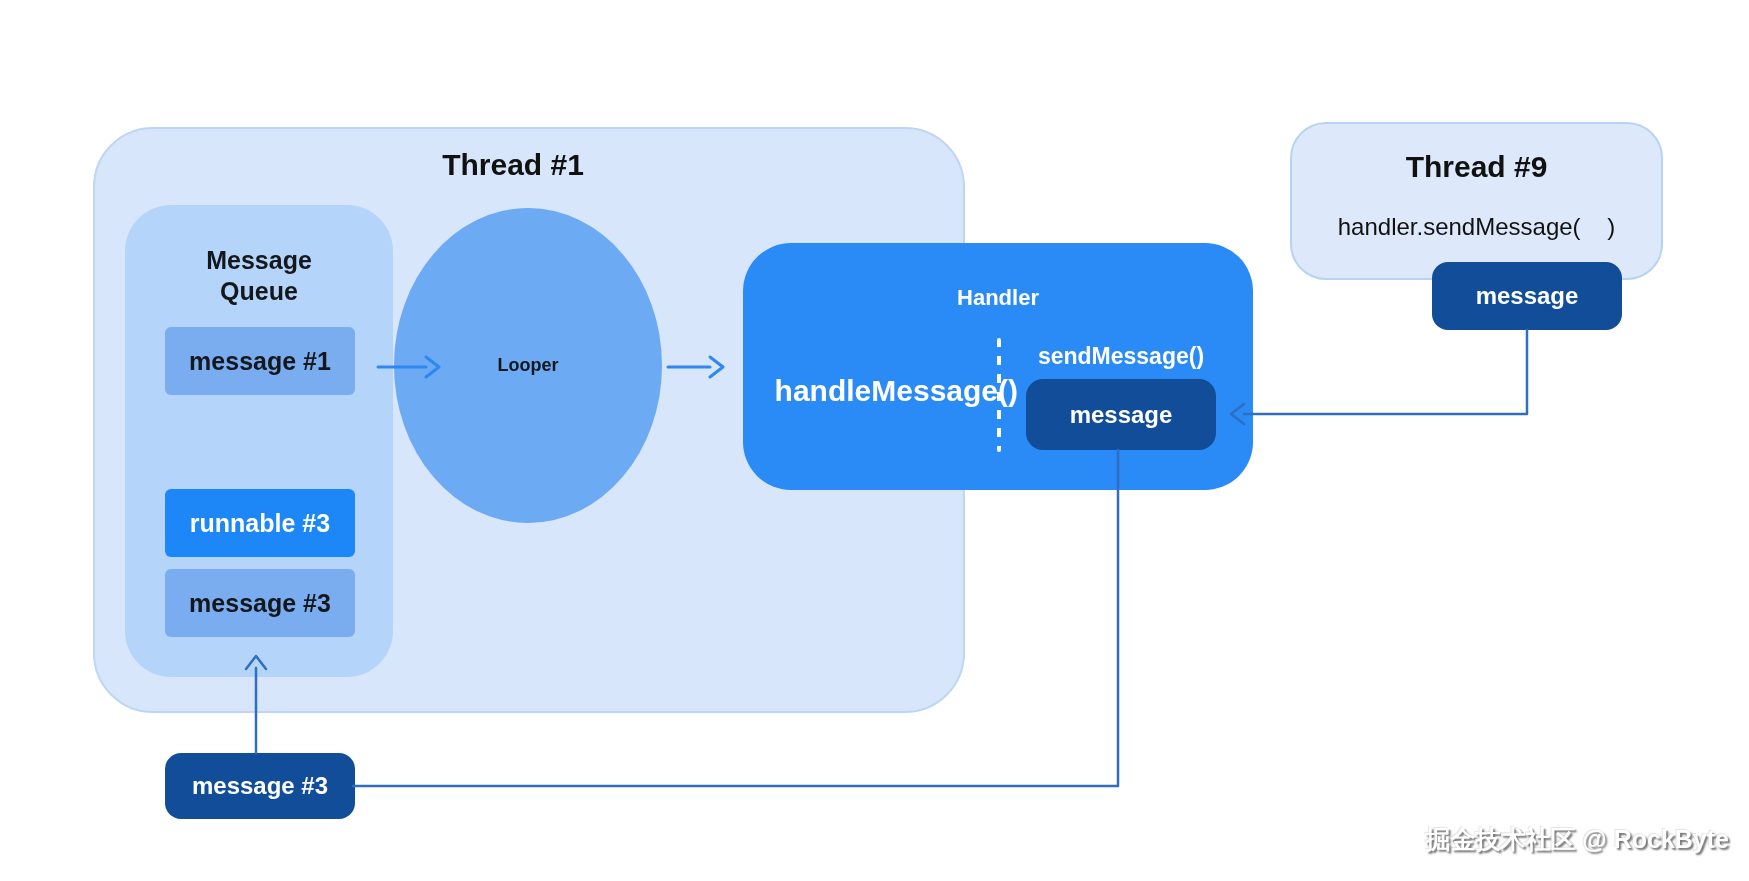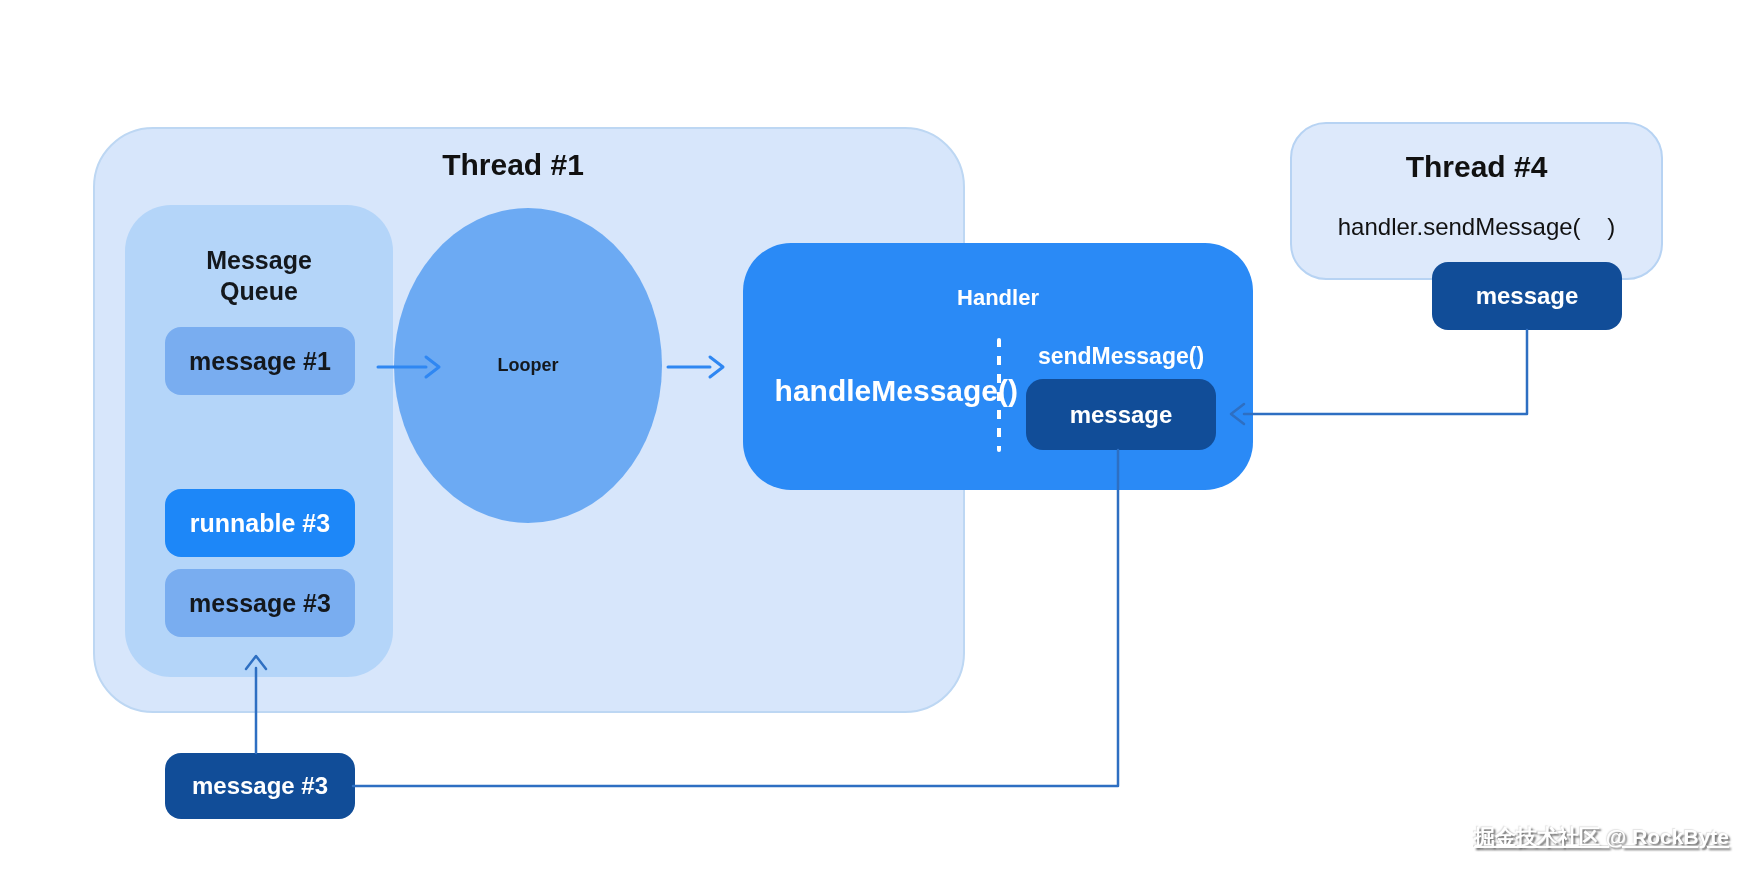--- a/index.html
+++ b/index.html
@@ -24,21 +24,21 @@
 
   .abs{position:absolute;}
 
   .thread1{left:93px;top:127px;width:872px;height:586px;background:var(--thread-fill);
     border:2px solid var(--thread-border);border-radius:60px;}
   .thread1-title{left:277px;top:148px;width:472px;text-align:center;font-size:30px;font-weight:bold;color:#111;}
 
   .mq{left:125px;top:205px;width:268px;height:472px;background:var(--mq-fill);border-radius:46px;}
   .mq-title{left:125px;top:245px;width:268px;text-align:center;font-size:25px;line-height:31px;font-weight:bold;color:var(--text-dark);white-space:pre-line;}
 
-  .q-item{left:165px;width:190px;height:68px;border-radius:16px;background:var(--item-fill);
+  .q-item{left:165px;width:190px;height:68px;border-radius:6px;background:var(--item-fill);
     display:flex;align-items:center;justify-content:center;font-size:25px;font-weight:bold;color:var(--text-dark);}
   .q-item.i0{top:327px;}
   .q-item.i1{top:410px;}
   .q-item.i2{top:489px;background:var(--highlight-fill);color:var(--text-light);}
   .q-item.i3{top:569px;}
 
   .looper{left:394px;top:208px;width:268px;height:315px;background:var(--looper-fill);border-radius:50%;
     display:flex;align-items:center;justify-content:center;font-size:18px;font-weight:bold;color:var(--text-dark);}
 
   .handler{left:743px;top:243px;width:510px;height:247px;background:var(--handler-fill);border-radius:48px;}
@@ -52,22 +52,22 @@
     font-size:24px;font-weight:bold;color:var(--text-light);}
   .handler-msg{left:1026px;top:379px;width:190px;height:71px;border-radius:17px;}
   .t2-msg{left:1432px;top:262px;width:190px;height:68px;}
   .pending-msg{left:165px;top:753px;width:190px;height:66px;}
 
   .thread2{left:1290px;top:122px;width:373px;height:158px;background:#dde9fb;
     border:2px solid #b7d3f3;border-radius:36px;}
   .thread2-title{left:1290px;top:150px;width:373px;text-align:center;font-size:30px;font-weight:bold;color:#111;}
   .thread2-code{left:1270px;top:213px;width:413px;text-align:center;font-size:24px;font-weight:normal;color:#111;white-space:pre;}
 
-  .watermark{left:1229px;top:823px;width:500px;text-align:right;font-size:21px;font-weight:bold;
-    color:#ffffff;text-shadow:2px 2px 2px rgba(90,90,90,0.85), -1px -1px 1px rgba(200,200,200,0.5);text-decoration:underline;}
+  .watermark{left:1229px;top:823px;width:500px;text-align:right;font-size:25px;font-weight:bold;
+    color:#ffffff;text-shadow:2px 2px 2px rgba(90,90,90,0.85), -1px -1px 1px rgba(200,200,200,0.5);}
 
   svg.overlay{position:absolute;left:0;top:0;width:1749px;height:881px;pointer-events:none;}
   .ln-bright{stroke:var(--arrow-bright);stroke-width:3;fill:none;stroke-linecap:round;stroke-linejoin:round;}
   .ln-dark{stroke:var(--arrow-dark);stroke-width:2.5;fill:none;stroke-linecap:round;stroke-linejoin:round;}
 </style>
 </head>
 <body>
 
 <div class="canvas">
 
@@ -85,21 +85,21 @@
   <div class="abs looper">Looper</div>
 
   <div class="abs handler"></div>
   <div class="abs handler-title">Handler</div>
   <div class="abs handle-msg-label">handleMessage()</div>
   <div class="abs handler-divider"></div>
   <div class="abs send-msg-label">sendMessage()</div>
   <div class="abs navy-box handler-msg">message</div>
 
   <div class="abs thread2"></div>
-  <div class="abs thread2-title">Thread #4</div>
+  <div class="abs thread2-title">Thread #9</div>
   <div class="abs thread2-code">handler.sendMessage(    )</div>
   <div class="abs navy-box t2-msg">message</div>
 
   <div class="abs navy-box pending-msg">message #3</div>
 
   <svg class="overlay" viewBox="0 0 1749 881" aria-hidden="true">
 
     <g>
       <path class="ln-bright" d="M378 367 H426"></path>
       <path class="ln-bright" d="M426 357 L439 367 L426 377"></path>

